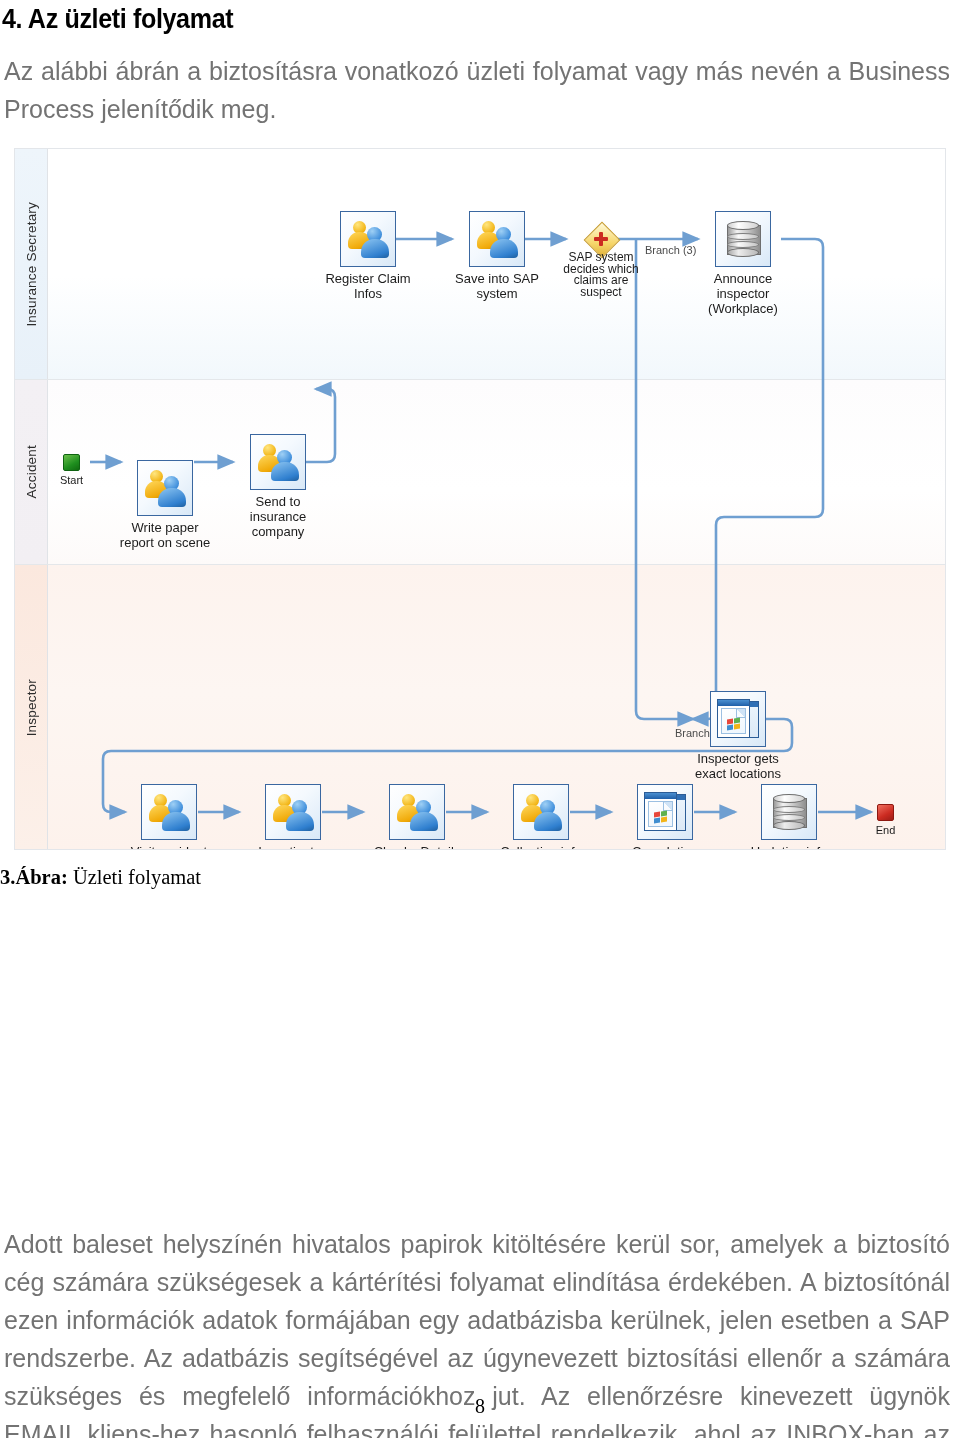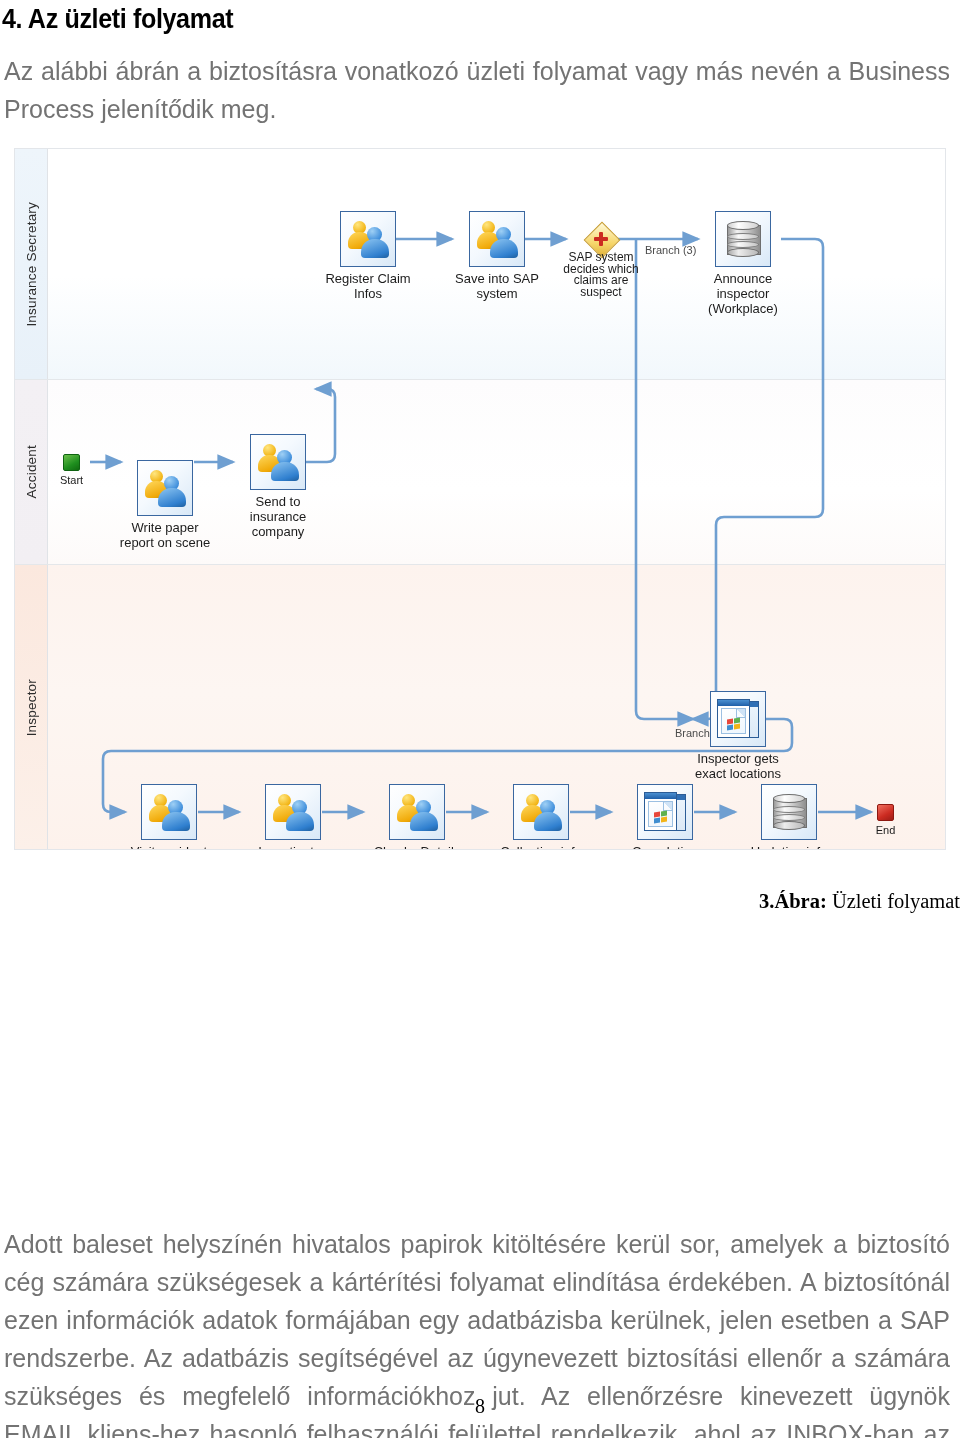--- a/index.html
+++ b/index.html
@@ -22,23 +22,22 @@
   .para{
     position:absolute;
     font-family:Liberation Sans, sans-serif;
     font-size:25px; line-height:38px;
     text-align:justify; text-justify:inter-word;
     color:#737373;
   }
   .intro{left:4px; top:52px; width:946px;}
   .cap{
     position:absolute; top:866px; left:0; width:960px;
-    text-align:right; font-size:20.5px;
+    text-align:left; font-size:20.5px;
     font-family:"Liberation Serif", serif;
-    margin-top:24px;
   }
   .cap b{font-weight:bold;}
   .p1{left:4px; top:1061px; width:946px;}
   .p2{left:4px; top:1225px; width:946px;}
   .pagenum{
     position:absolute; top:1395px; left:0; width:960px;
     text-align:center; font-size:20px;
     font-family:"Liberation Serif", serif;
   }
 

